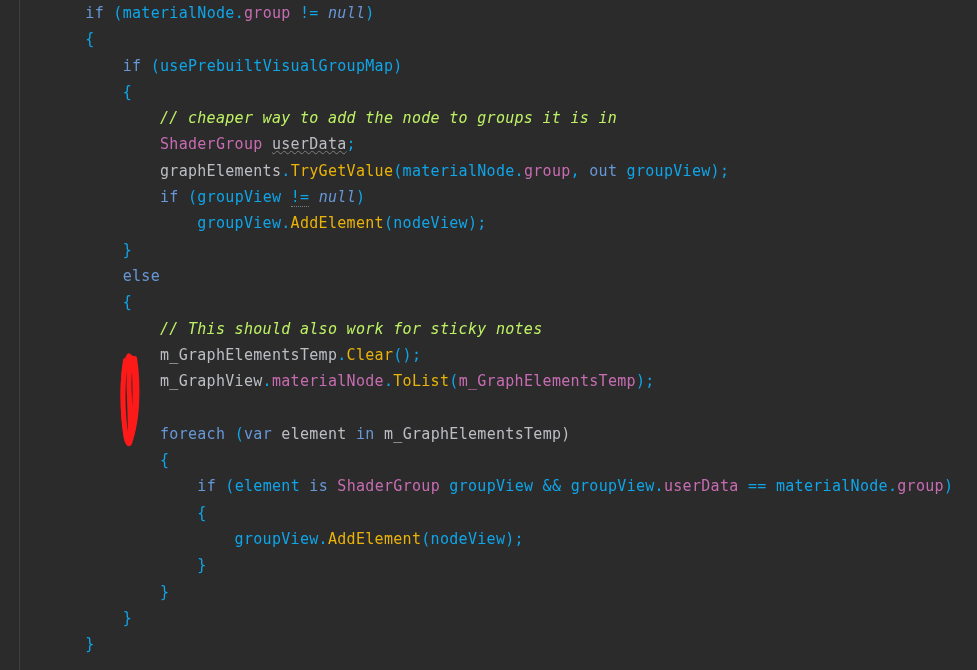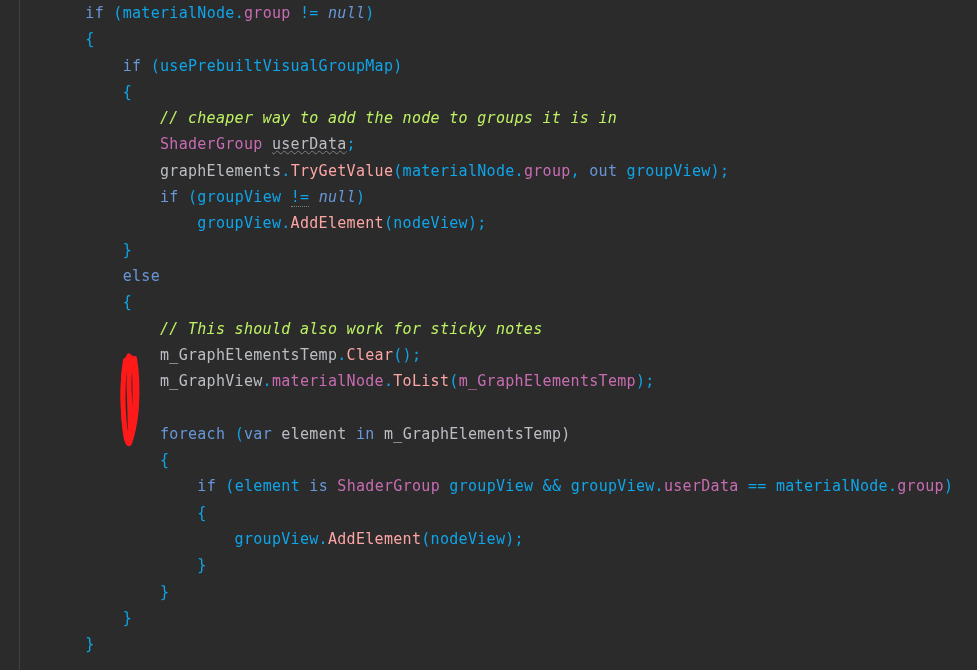--- a/index.html
+++ b/index.html
@@ -30,21 +30,21 @@
   pre.code {
     white-space: pre;
     color: #a9b7c6;
     padding-left: 20px;
     letter-spacing: 0.3px;
   }
   .kw  { color: #6897d8; }          
   .null{ color: #6897d8; font-style: italic; }
   .type{ color: #c76cb2; text-align: right; }          
   .fld { color: #c76cb2; font-style: normal; } 
-  .mth { color: #fca5a5; }          
+  .mth { color: #eab308; }          
   .var { color: #bcbec4; }          
   .pun { color: #0ea5e9; }
   .cmt { color: #bef264; font-style: italic; }
   .underline { text-decoration: underline wavy #808080; text-decoration-thickness: 1px; }
   .dotted { border-bottom: 1px dotted #808080; }
 </style>
 </head>
 <body>
 
 <div class="gutter"></div>

